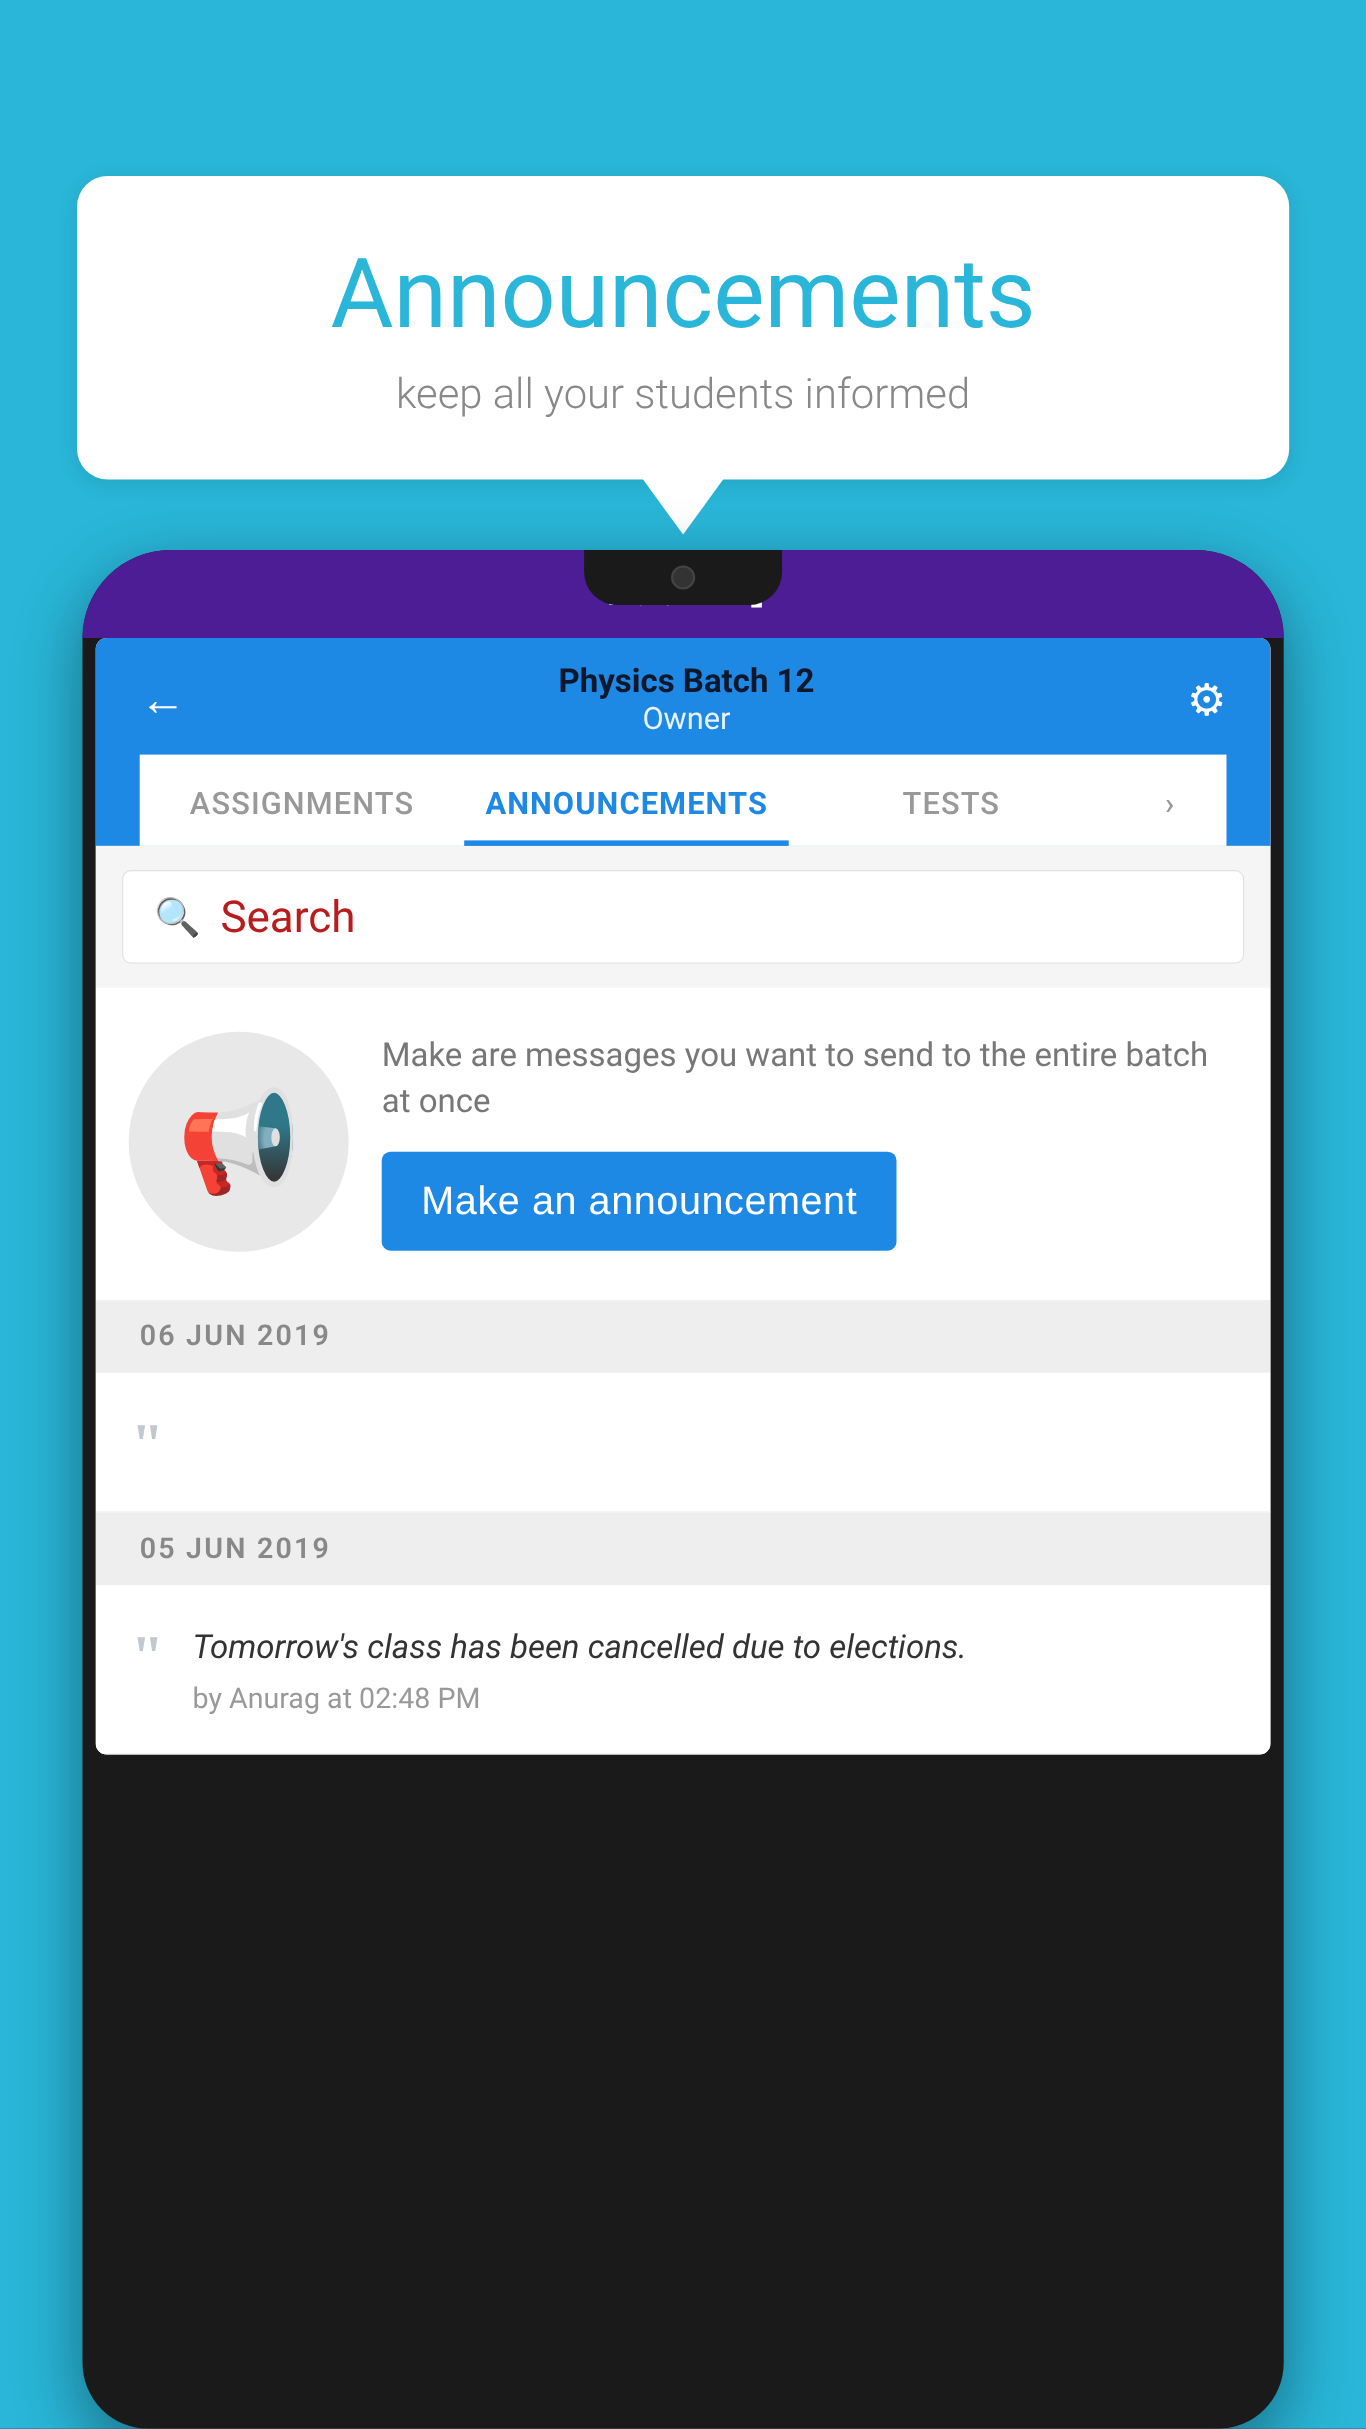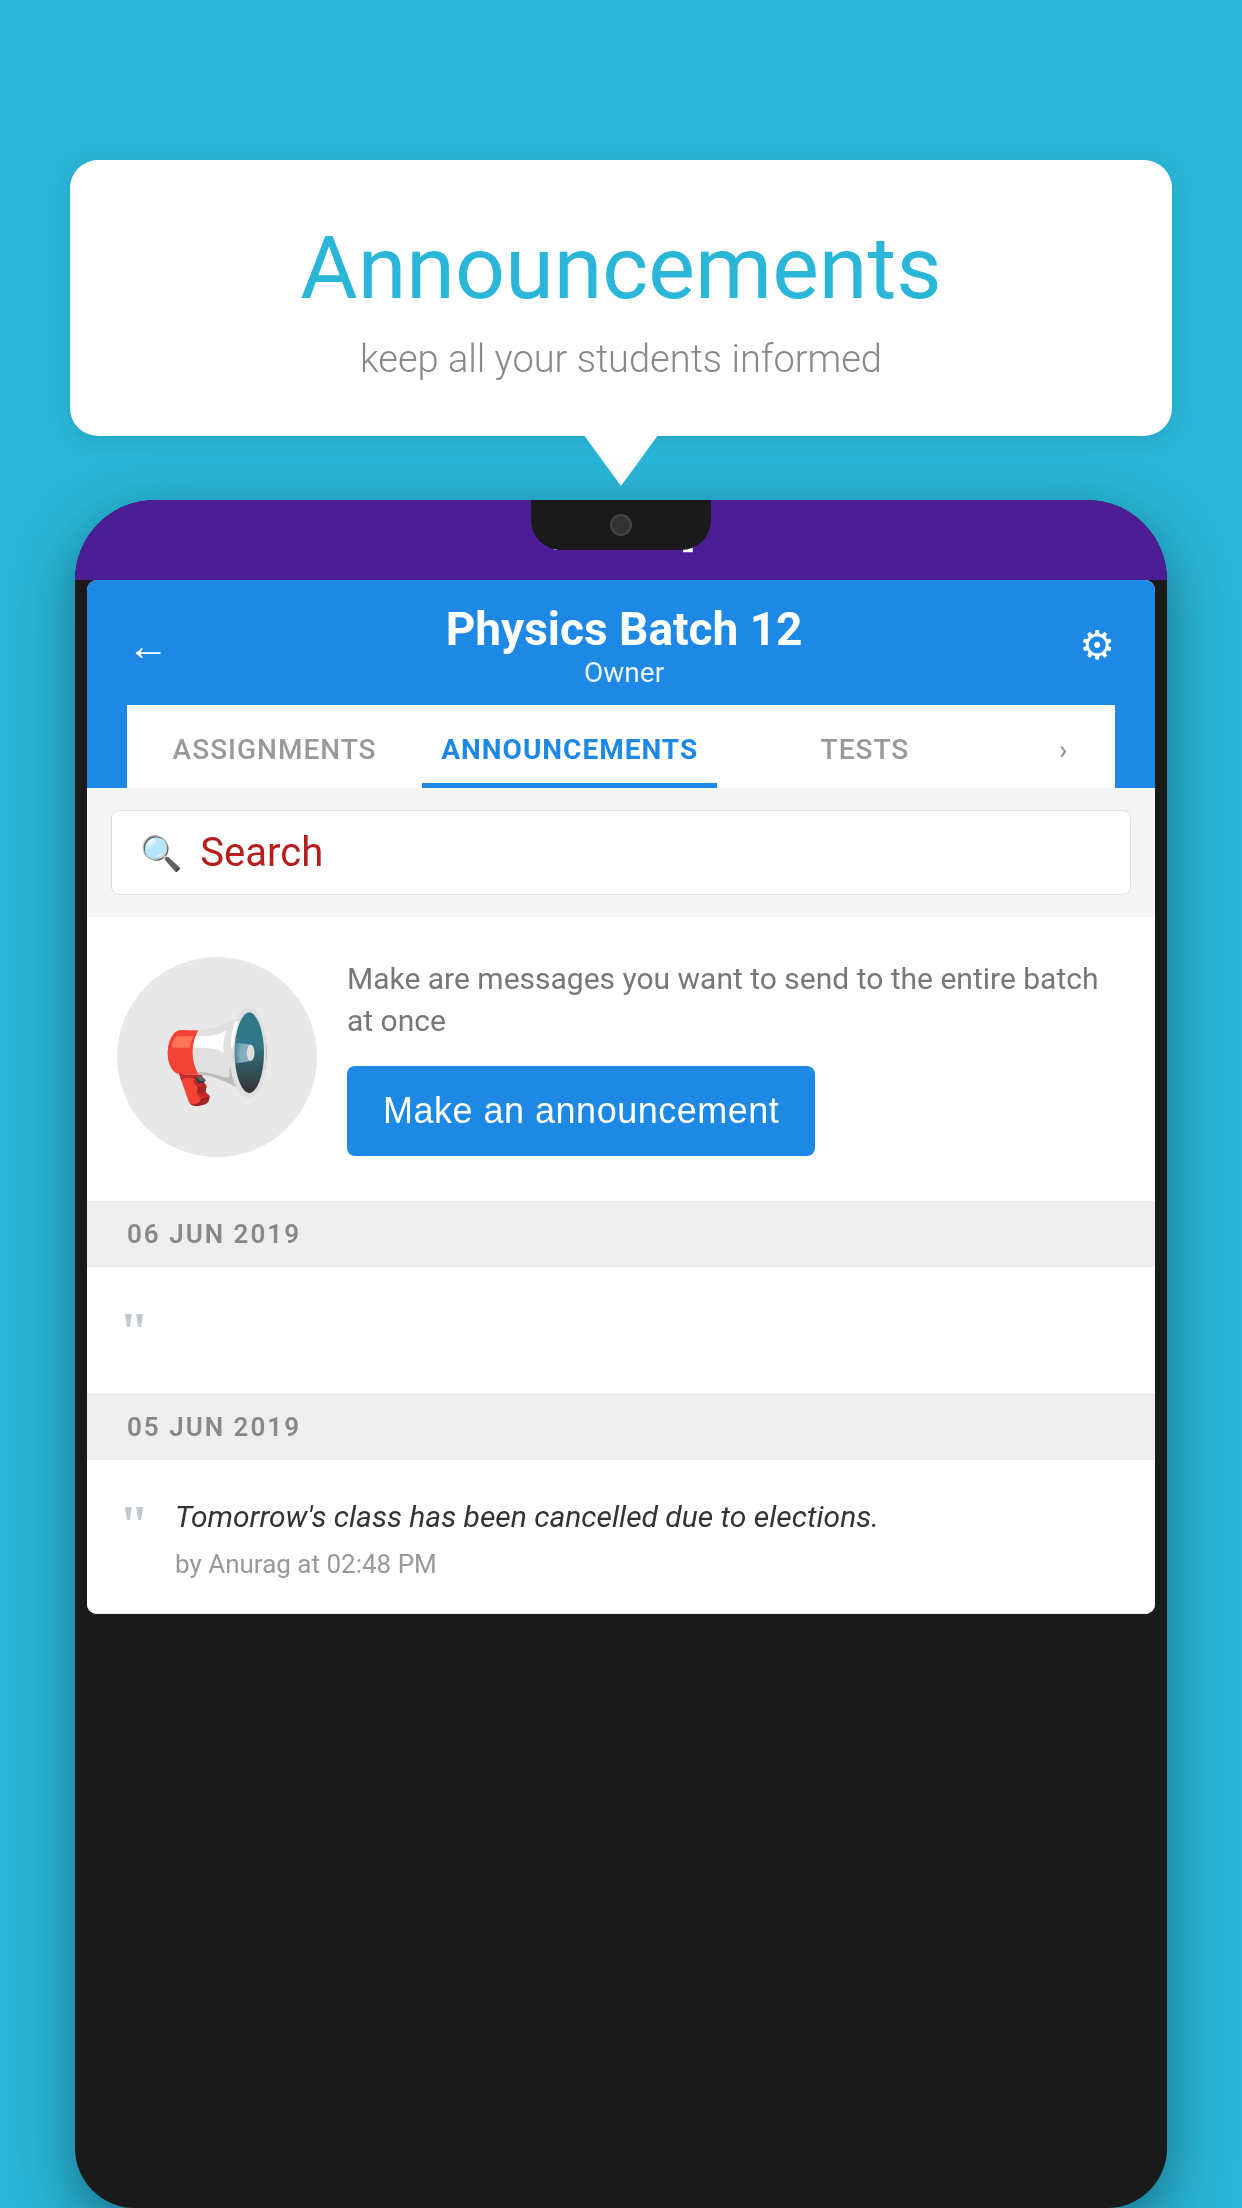--- a/index.html
+++ b/index.html
@@ -146,22 +146,22 @@
       color: white;
       font-size: 42px;
       cursor: pointer;
     }
 
     .header-title-block {
       text-align: center;
     }
 
     .header-title {
-      color: #ffffff;
-      font-size: 46px;
+      color: #0f172a;
+      font-size: 30px;
       font-weight: 700;
     }
 
     .header-subtitle {
       color: rgba(255,255,255,0.9);
       font-size: 28px;
       font-weight: 400;
     }
 
     .settings-icon {

